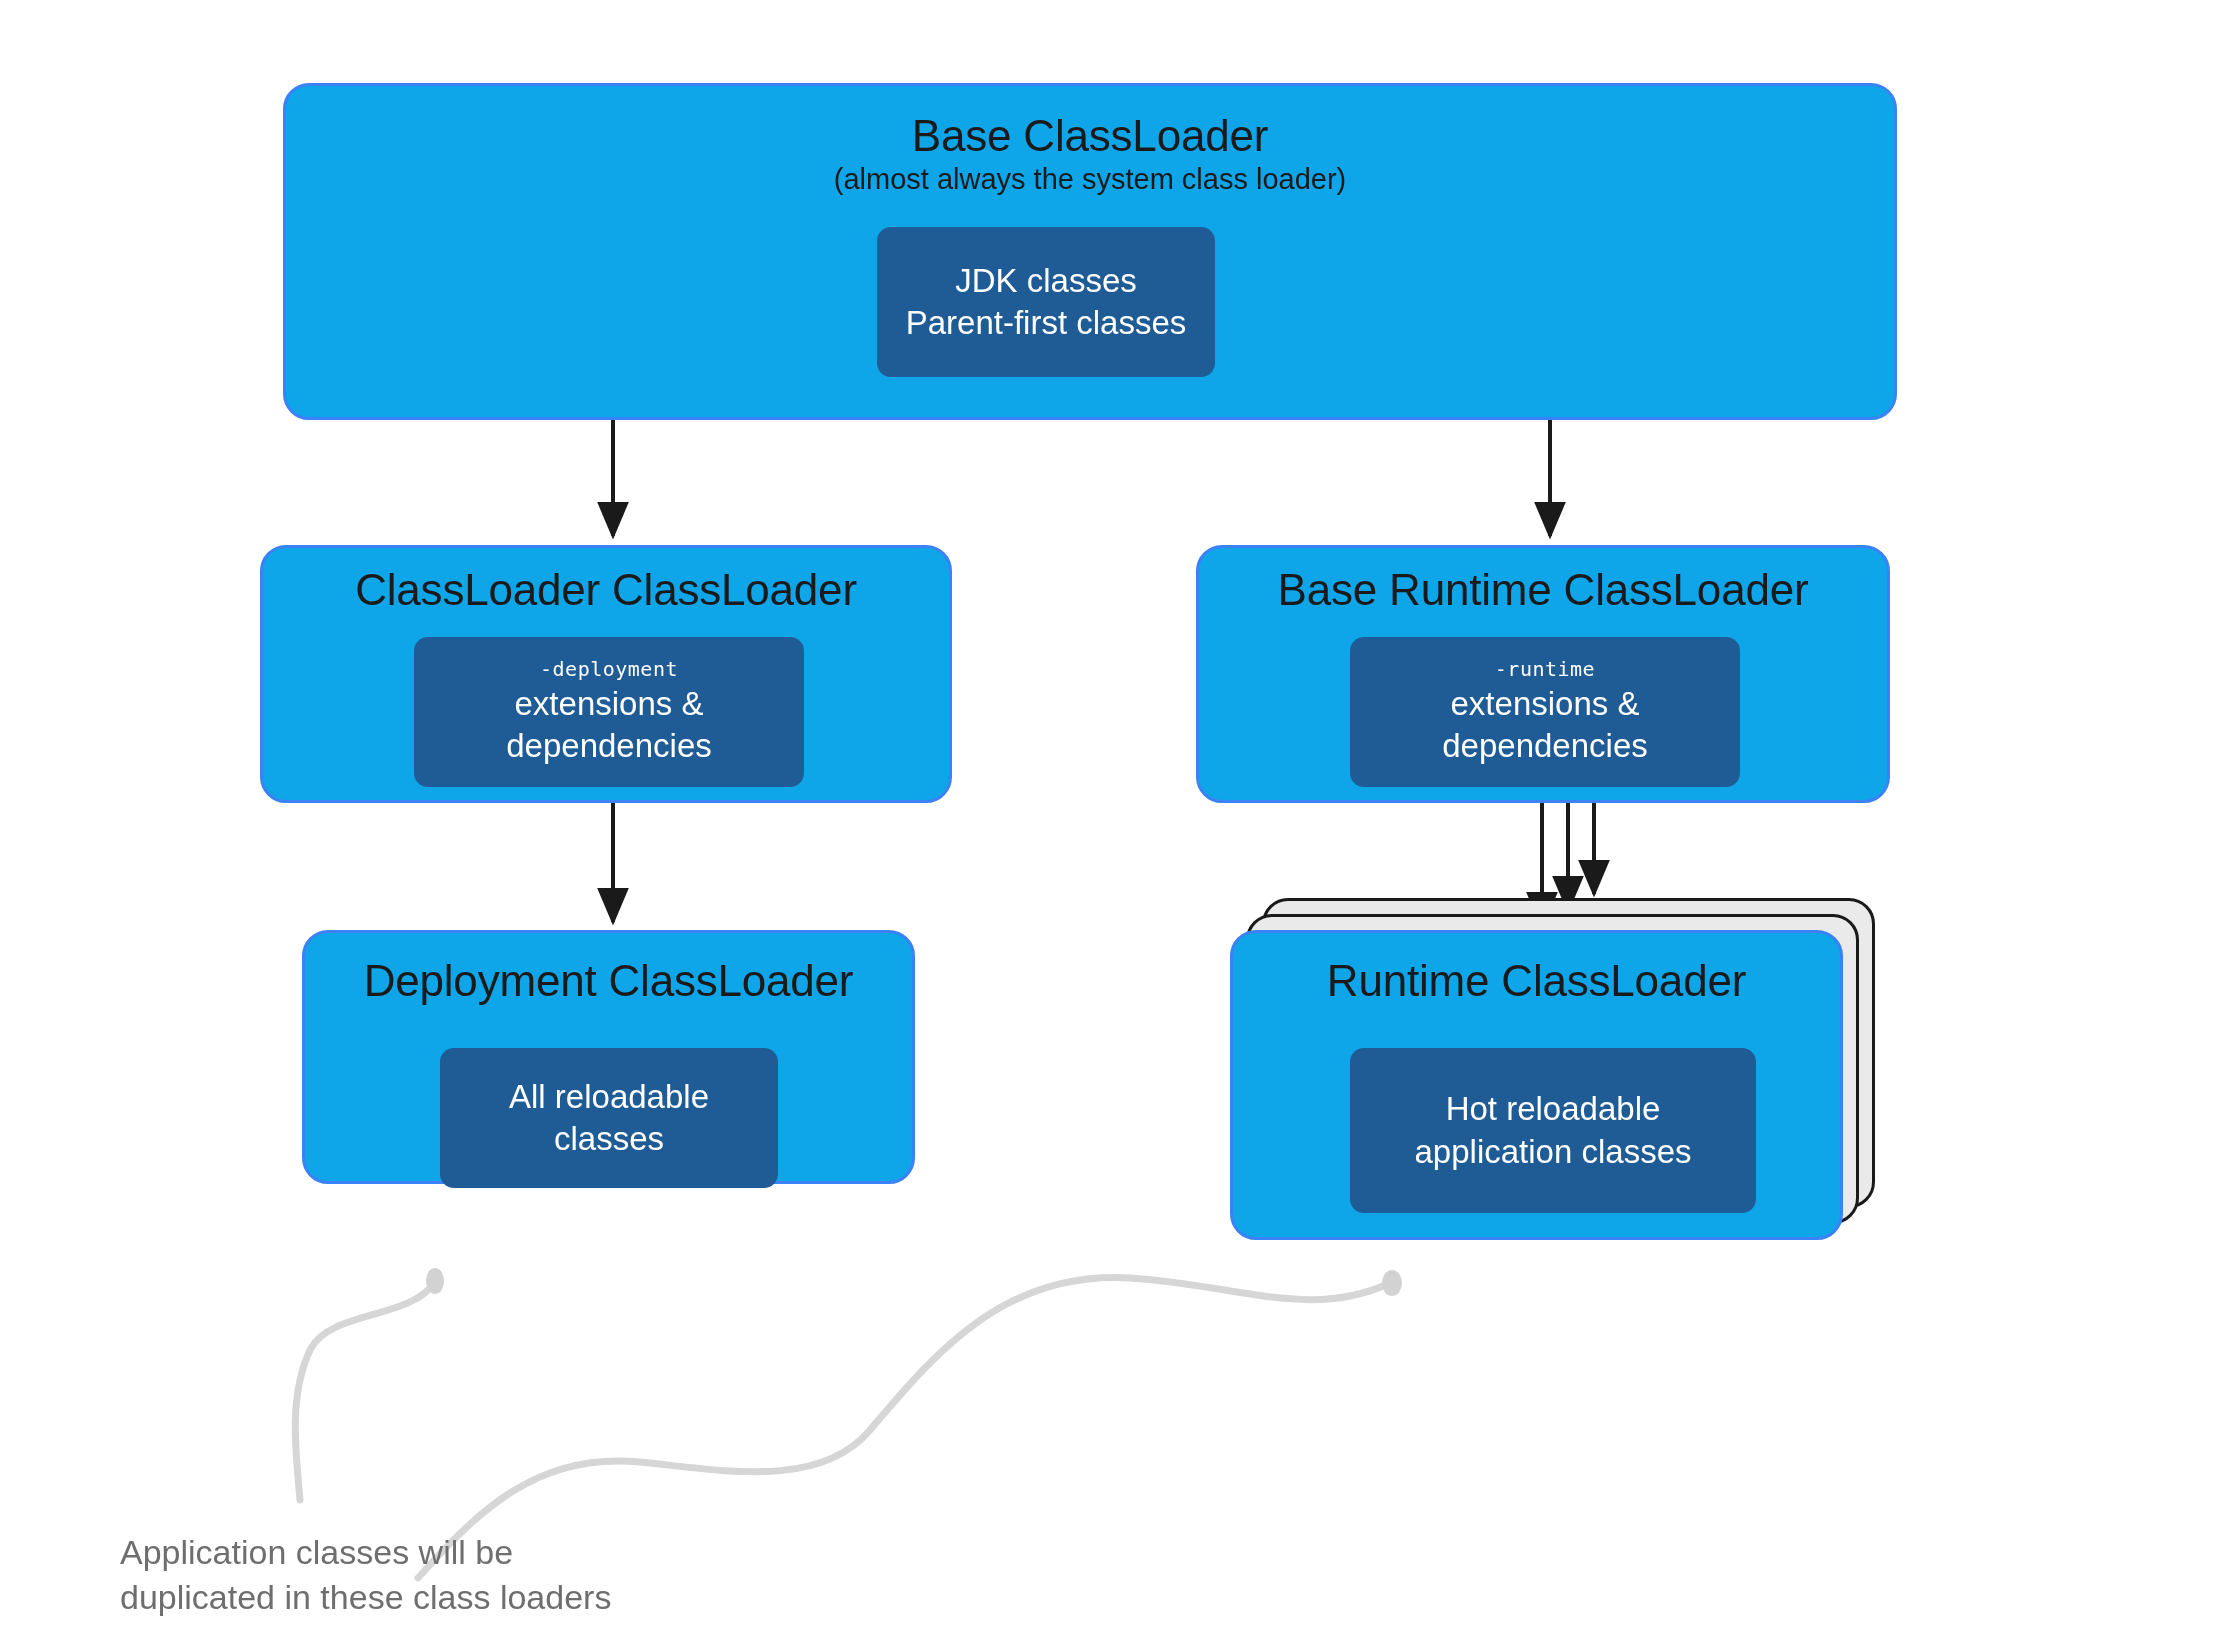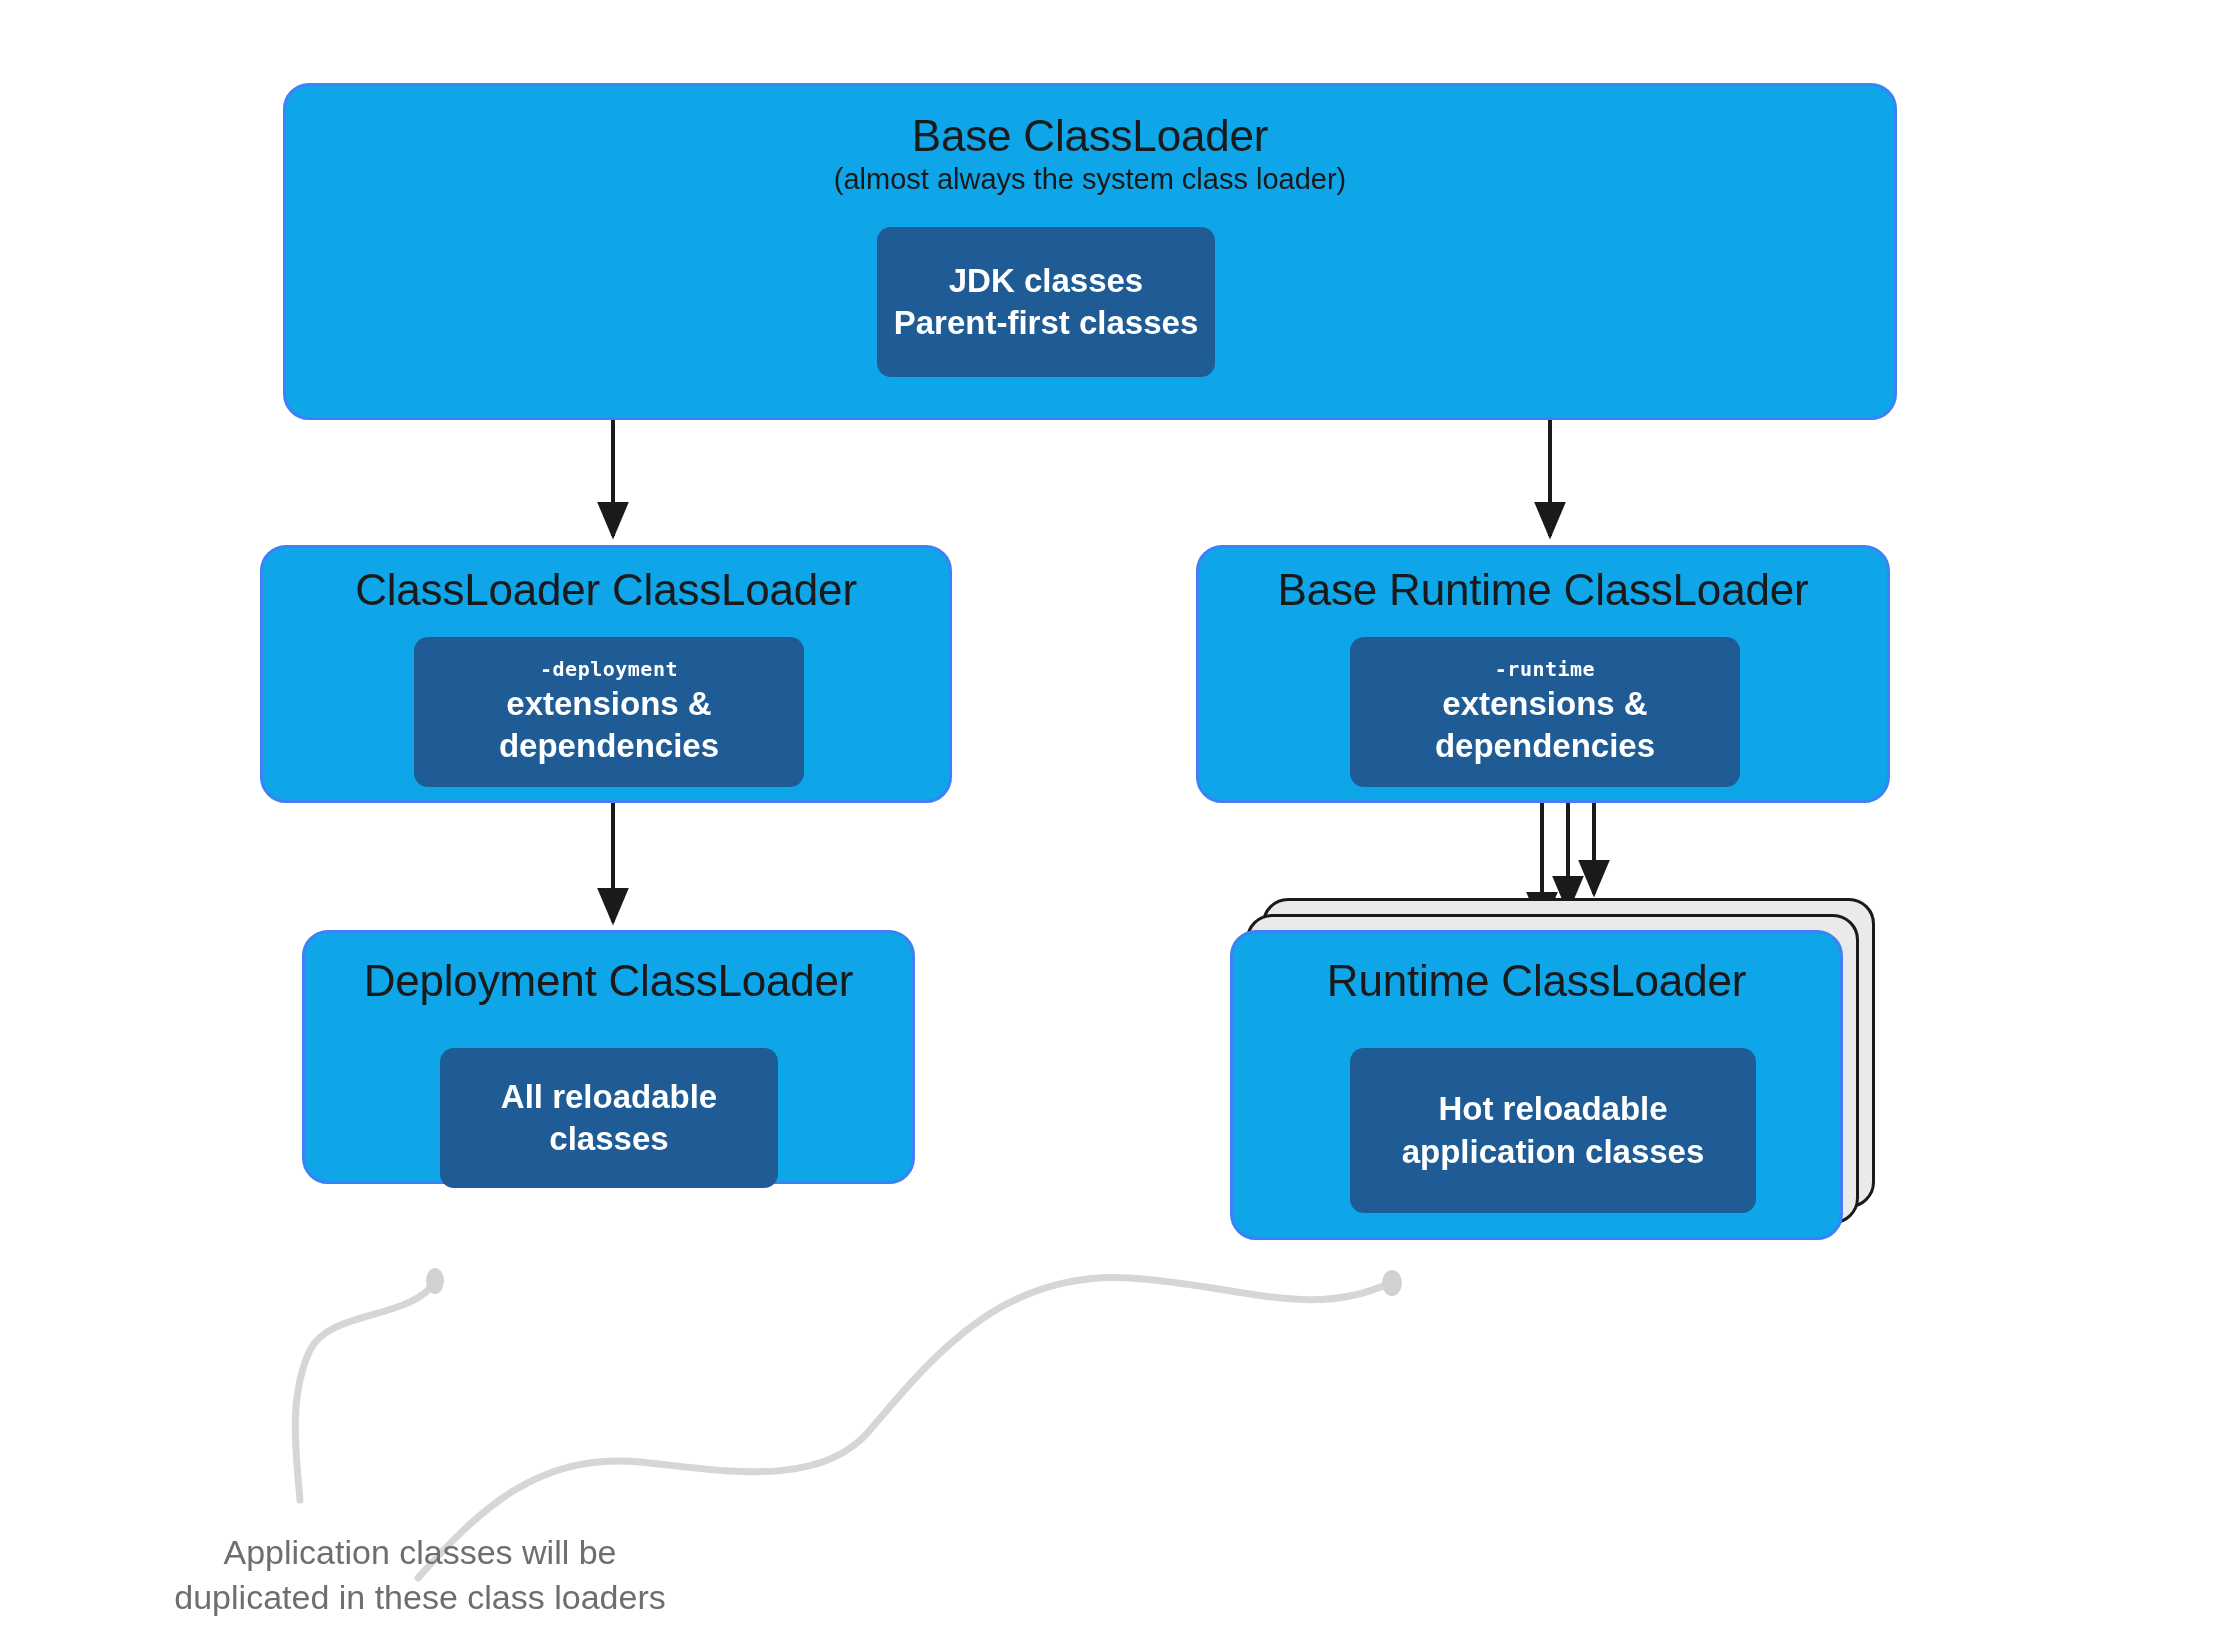--- a/index.html
+++ b/index.html
@@ -68,21 +68,21 @@
     display: flex;
     flex-direction: column;
     align-items: center;
     justify-content: center;
     text-align: center;
     box-sizing: border-box;
   }
   .chip .line {
     font-size: 33px;
     line-height: 1.28;
-    font-weight: 700;
+    font-weight: 400;
     white-space: nowrap;
   }
   .chip .line.mono {
     font-family: "DejaVu Sans Mono", "Liberation Mono", monospace;
     font-size: 20px;
     letter-spacing: 0.5px;
   }
 
   
   .stack-card {
@@ -92,21 +92,20 @@
     border-radius: 26px;
     box-sizing: border-box;
   }
 
   
   .annotation {
     position: absolute;
     color: #6e6e6e;
     font-size: 34px;
     line-height: 1.32;
-    text-align: center;
     white-space: nowrap;
   }
 </style>
 </head>
 <body>
 
 <div id="canvas">
 
   <svg id="svg-layer" viewBox="0 0 2226 1646" xmlns="http://www.w3.org/2000/svg">
     <defs>

